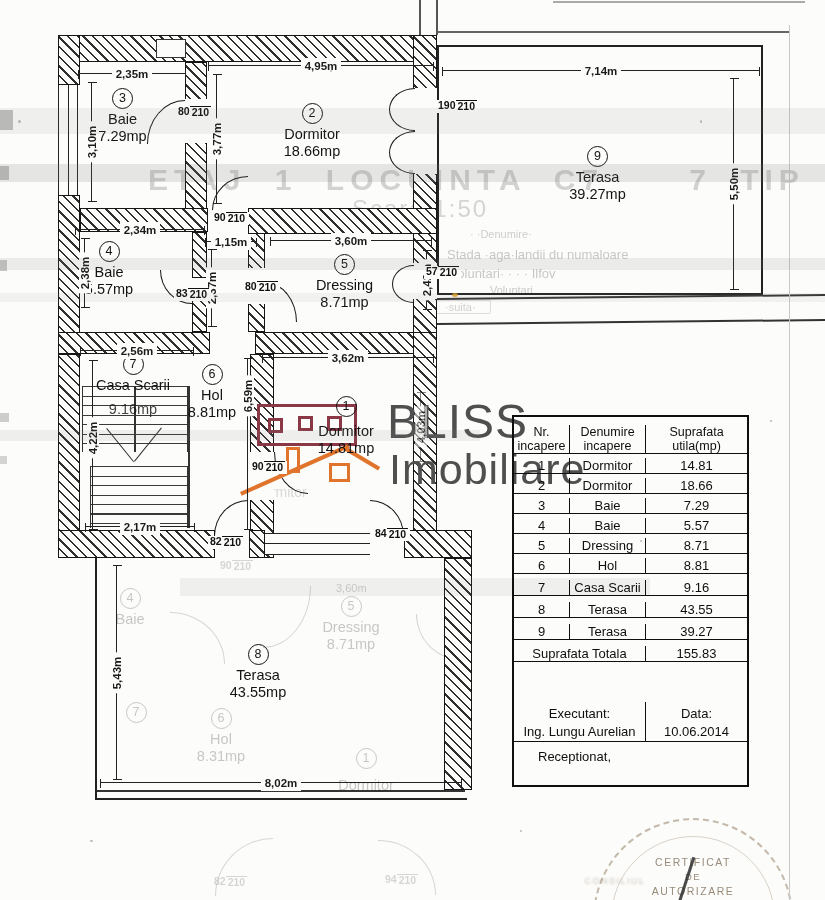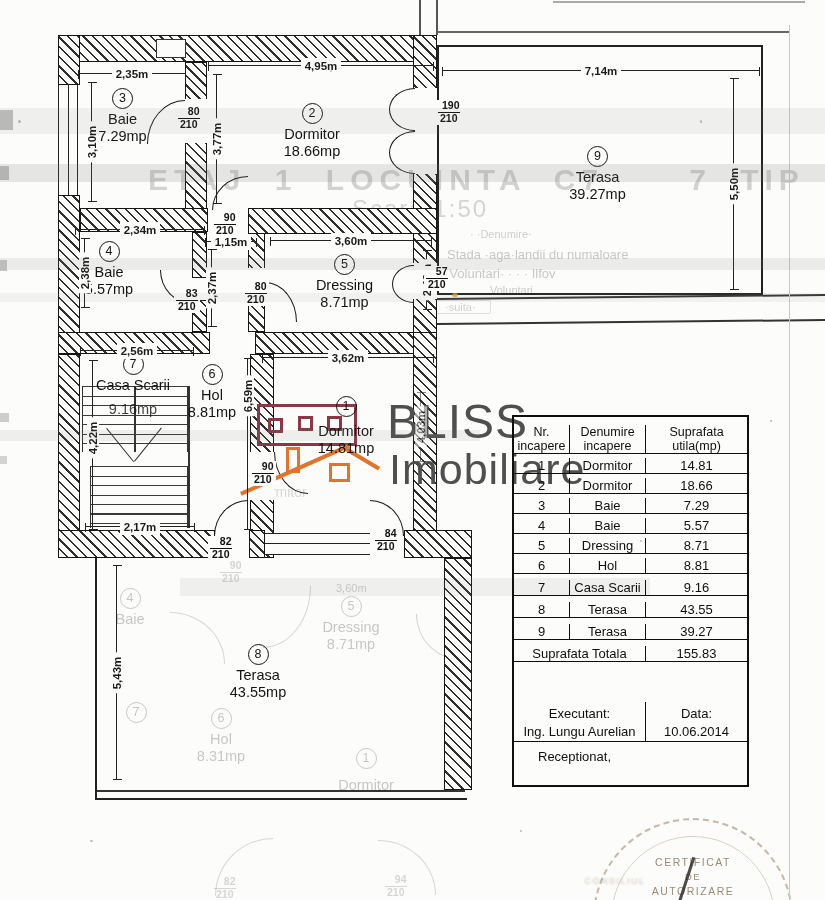--- a/index.html
+++ b/index.html
@@ -39,21 +39,21 @@
   .dimh{position:absolute;border-top:1.3px solid #222;display:flex;justify-content:center;align-items:flex-start;}
   .dimh::before,.dimh::after{content:"";position:absolute;top:-4px;width:1.3px;height:9px;background:#222;}
   .dimh::before{left:0}.dimh::after{right:0}
   .dimh .dlab{margin-top:-8.5px;background:var(--bg);padding:0 4px;font-size:11.5px;font-weight:600;line-height:16px;white-space:nowrap;}
   .dimv{position:absolute;border-left:1.3px solid #222;}
   .dimv::before,.dimv::after{content:"";position:absolute;left:-4px;width:9px;height:1.3px;background:#222;}
   .dimv::before{top:0}.dimv::after{bottom:0}
   .dimv .dlab{position:absolute;top:50%;left:0;transform:translate(-50%,-50%) rotate(-90deg);
               background:var(--bg);padding:0 4px;font-size:11.5px;font-weight:600;white-space:nowrap;}
   
-  .frac{position:absolute;display:inline-flex;flex-direction:column;align-items:flex-end;
+  .frac{position:absolute;display:inline-flex;flex-direction:row;align-items:flex-start;
         font-size:10.5px;font-weight:700;line-height:1.12;background:var(--bg);padding:0 2px;color:#101010;}
   .frac .fb{border-top:1.4px solid #101010;padding:0 2px;}
   
   .room{position:absolute;text-align:center;color:#131313;}
   .circ{display:inline-block;width:19px;height:19px;border:1.6px solid #131313;border-radius:50%;
         font-size:12.5px;line-height:18px;font-weight:500;}
   .rname{font-size:14.5px;margin-top:2px;line-height:1.15;}
   .rarea{font-size:14.5px;line-height:1.2;}
   .rarea:empty,.rname:empty{display:none;}
   
@@ -283,20 +283,23 @@
     </div>
   <div class="dimh" style="left:80px;top:350px;width:114px;">
       <span class="dlab">2,56m</span>
     </div>
   <div class="dimh" style="left:262px;top:357px;width:172px;">
       <span class="dlab">3,62m</span>
     </div>
   <div class="dimh" style="left:85px;top:526px;width:110px;">
       <span class="dlab">2,17m</span>
     </div>
+  <div class="dimh" style="left:100px;top:782px;width:362px;">
+      <span class="dlab">8,02m</span>
+    </div>
 
   <div class="dimv" style="left:91px;top:82px;height:120px;">
       <span class="dlab">3,10m</span>
     </div>
   <div class="dimv" style="left:216px;top:74px;height:130px;">
       <span class="dlab">3,77m</span>
     </div>
   <div class="dimv" style="left:733px;top:78px;height:212px;">
       <span class="dlab">5,50m</span>
     </div>

